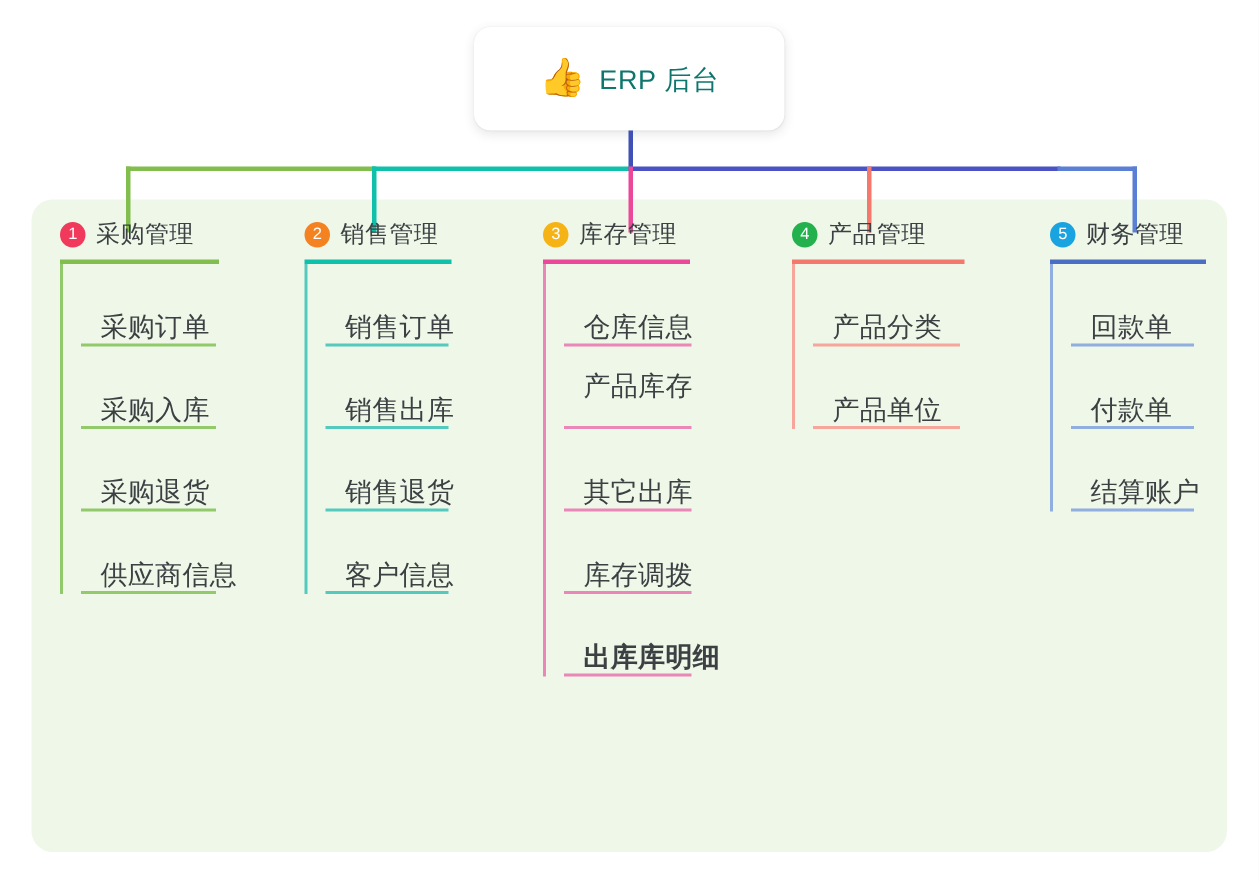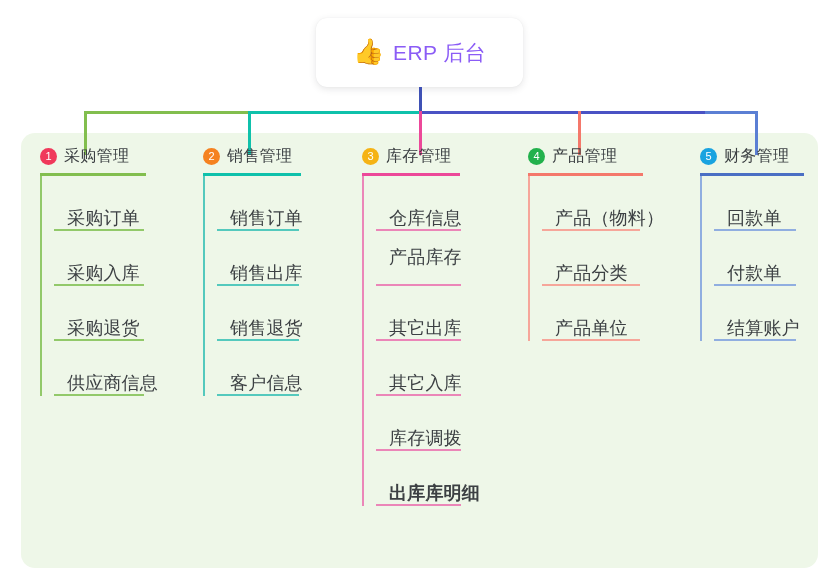--- a/index.html
+++ b/index.html
@@ -51,23 +51,23 @@
     box-sizing: border-box;
   }
   .root-emoji {
     font-size: 25px;
     line-height: 1;
     font-family: "DejaVu Sans", sans-serif;
     display: inline-block;
     transform: translateY(-1px);
   }
   .root-label {
-    font-size: 21px;
+    font-size: 18px;
     letter-spacing: 0.4px;
-    color: #8b5cf6;
+    color: #0f766e;
     white-space: nowrap;
   }
 
   
   .conn {
     position: absolute;
   }
 
   
   .stem {
@@ -247,40 +247,34 @@
           <div class="leaf" style="width: 85px; border-bottom-color: rgb(235, 134, 184);">
             <span class="leaf-label">仓库信息</span>
           </div>
           <div class="leaf" style="width: 85px; border-bottom-color: rgb(235, 134, 184); align-items: center;">
             <span class="leaf-label">产品库存</span>
           </div>
           <div class="leaf" style="width: 85px; border-bottom-color: rgb(235, 134, 184);">
             <span class="leaf-label">其它出库</span>
           </div>
           <div class="leaf" style="width: 85px; border-bottom-color: rgb(235, 134, 184);">
-            <span class="leaf-label">其它入库</span>
-          </div>
-          <div class="leaf" style="width: 85px; border-bottom-color: rgb(235, 134, 184);">
             <span class="leaf-label">库存调拨</span>
           </div>
           <div class="leaf" style="width: 85px; border-bottom-color: rgb(235, 134, 184); font-weight: bold;">
             <span class="leaf-label">出库库明细</span>
           </div>
         </div>
       </div>
       <div class="branch" style="left: 528px;">
         <div class="branch-head" style="width: 115px; border-bottom-color: rgb(244, 120, 107);">
           <span class="badge" style="background: rgb(34, 177, 76);">4</span>
           <span class="branch-title">产品管理</span>
         </div>
         <div class="leaves" style="border-left-color: rgb(246, 166, 154);">
           <div class="leaf" style="width: 98px; border-bottom-color: rgb(246, 166, 154);">
-            <span class="leaf-label">产品（物料）</span>
-          </div>
-          <div class="leaf" style="width: 98px; border-bottom-color: rgb(246, 166, 154);">
             <span class="leaf-label">产品分类</span>
           </div>
           <div class="leaf" style="width: 98px; border-bottom-color: rgb(246, 166, 154);">
             <span class="leaf-label">产品单位</span>
           </div>
         </div>
       </div>
       <div class="branch" style="left: 700px;">
         <div class="branch-head" style="width: 104px; border-bottom-color: rgb(74, 111, 196);">
           <span class="badge" style="background: rgb(25, 163, 224);">5</span>

